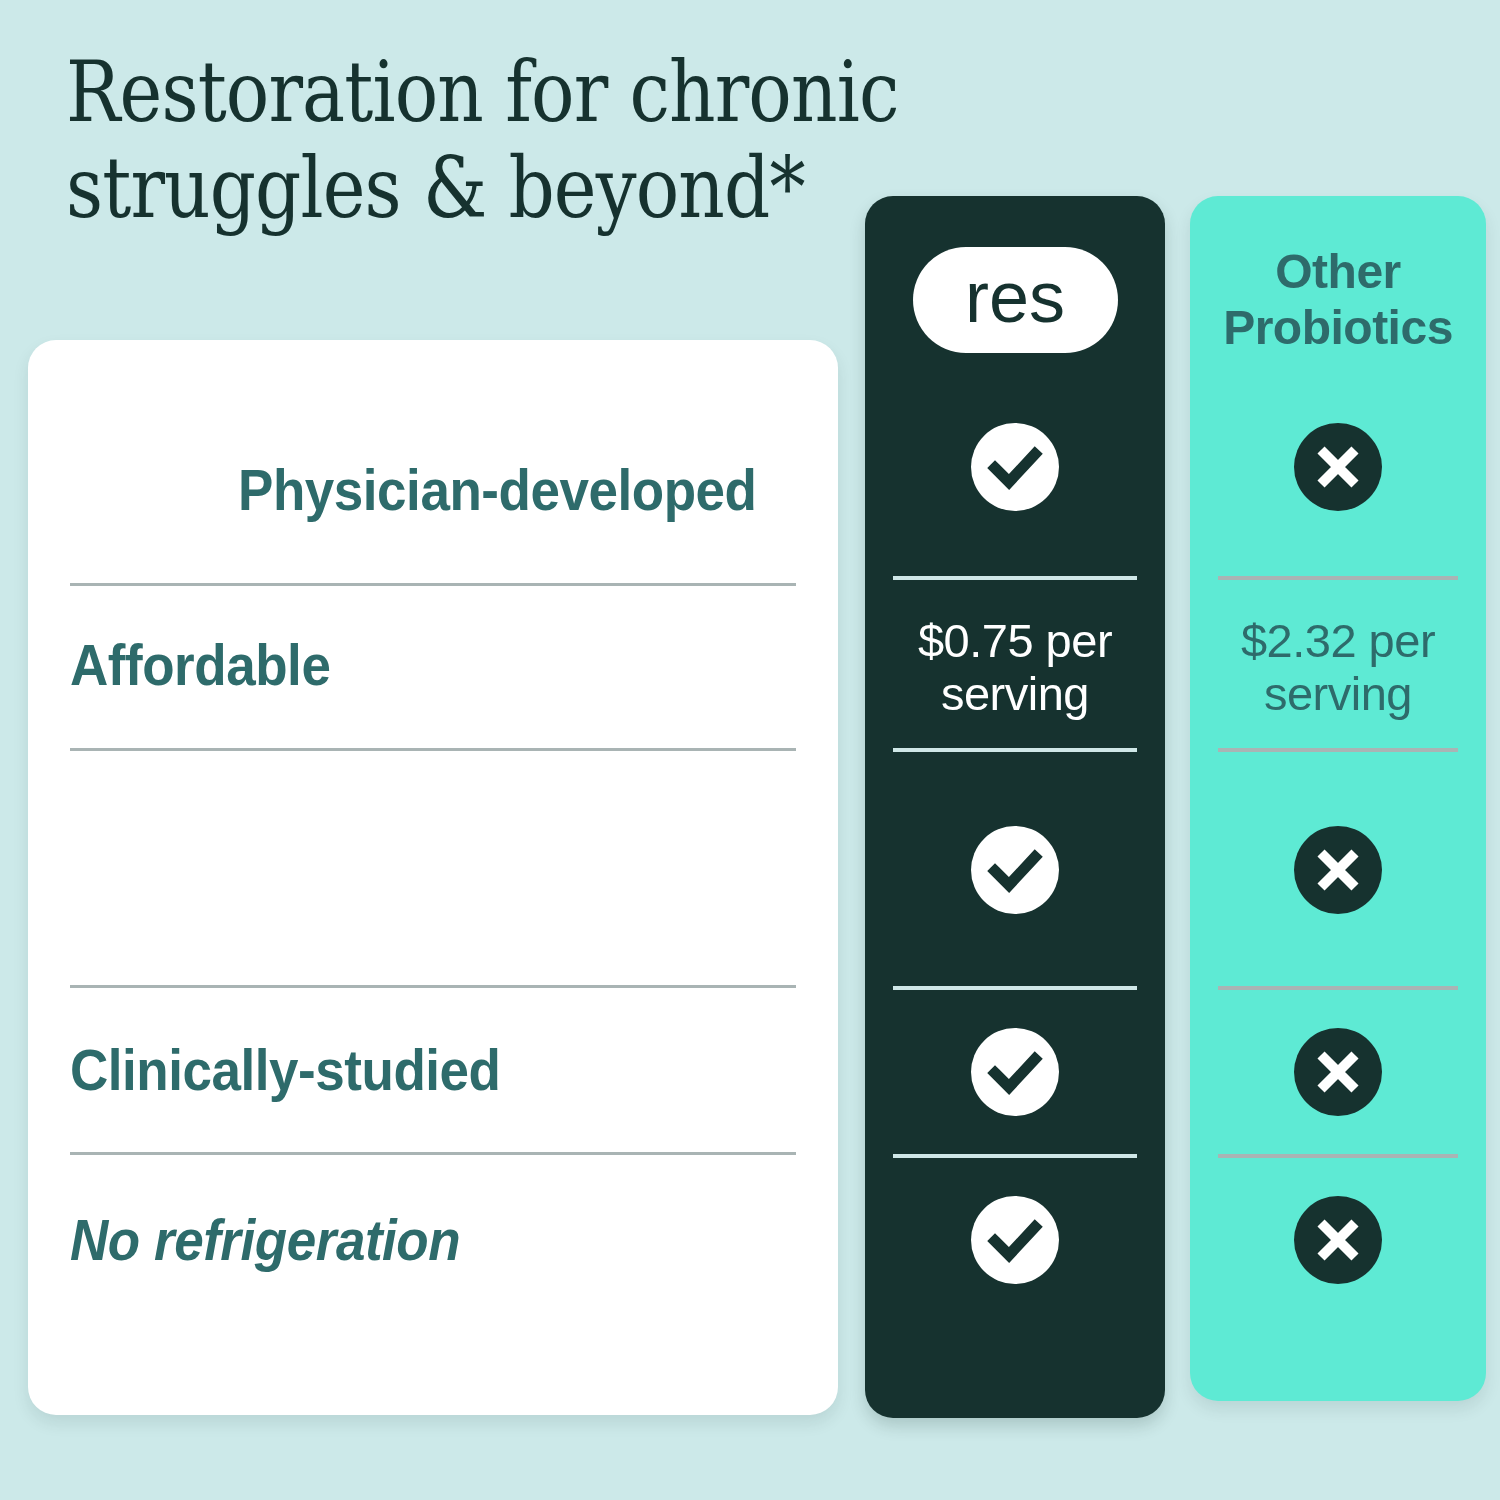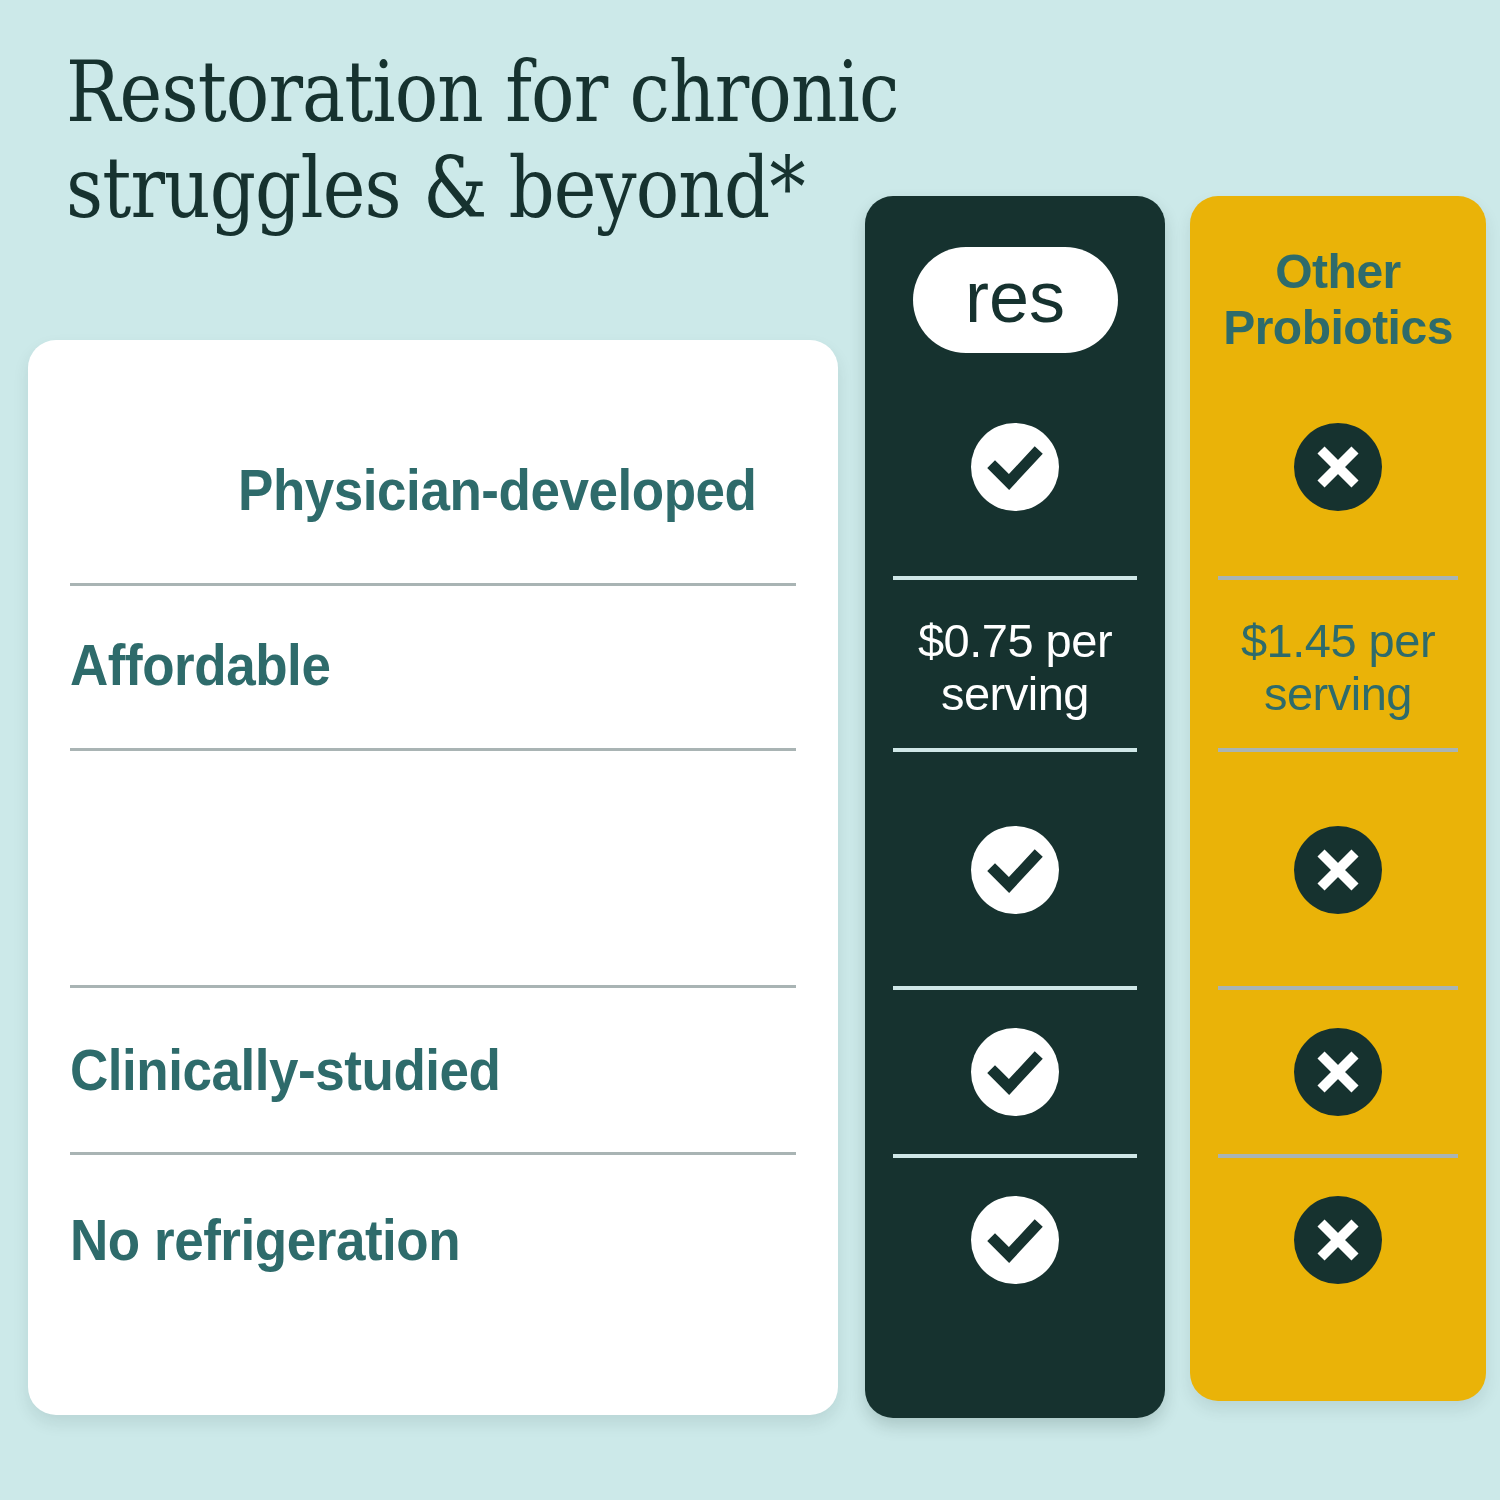--- a/index.html
+++ b/index.html
@@ -56,21 +56,21 @@
     width: 300px;
     height: 1222px;
     background: #16322f;
     box-shadow: 0 8px 16px rgba(22, 50, 47, 0.18);
   }
   .card-other {
     left: 1190px;
     top: 196px;
     width: 296px;
     height: 1205px;
-    background: #eab308;
+    background: #5eead4;
     box-shadow: 0 8px 16px rgba(22, 50, 47, 0.10);
   }
 
   
   .feat-list {
     position: absolute;
     left: 0; top: 0; right: 0; bottom: 0;
   }
   .feat-row {
     position: absolute;
@@ -196,21 +196,21 @@
       </div>
       <div class="feat-divider" style="top:408px;"></div>
 
       <div class="feat-divider" style="top:645px;"></div>
 
       <div class="feat-row" style="top:690px;height:80px;">
         <span class="feat-label">Clinically-studied</span>
       </div>
       <div class="feat-divider" style="top:812px;"></div>
 
-      <div class="feat-row" style="top:860px;height:80px;">
+      <div class="feat-row" style="top:860px;height:80px;font-style:italic;">
         <span class="feat-label">No refrigeration</span>
       </div>
 
     </div>
   </div>
 
   <div class="card card-res">
 
     <div class="res-logo-wrap">
       <div class="res-pill">
@@ -261,21 +261,21 @@
 Probiotics</div>
 
     <div class="mark" style="top:227px;">
       <svg viewBox="0 0 88 88">
         <circle cx="44" cy="44" r="44" fill="#16322f"></circle>
         <path d="M27 27 L61 61 M61 27 L27 61" fill="none" stroke="#ffffff" stroke-width="10" stroke-linecap="butt"></path>
       </svg>
     </div>
     <div class="col-divider col-divider-gray" style="top:380px;"></div>
 
-    <div class="price price-other" style="top:418px;">$1.45 per
+    <div class="price price-other" style="top:418px;">$2.32 per
 serving</div>
     <div class="col-divider col-divider-gray" style="top:552px;"></div>
 
     <div class="mark" style="top:630px;">
       <svg viewBox="0 0 88 88">
         <circle cx="44" cy="44" r="44" fill="#16322f"></circle>
         <path d="M27 27 L61 61 M61 27 L27 61" fill="none" stroke="#ffffff" stroke-width="10" stroke-linecap="butt"></path>
       </svg>
     </div>
     <div class="col-divider col-divider-gray" style="top:790px;"></div>

